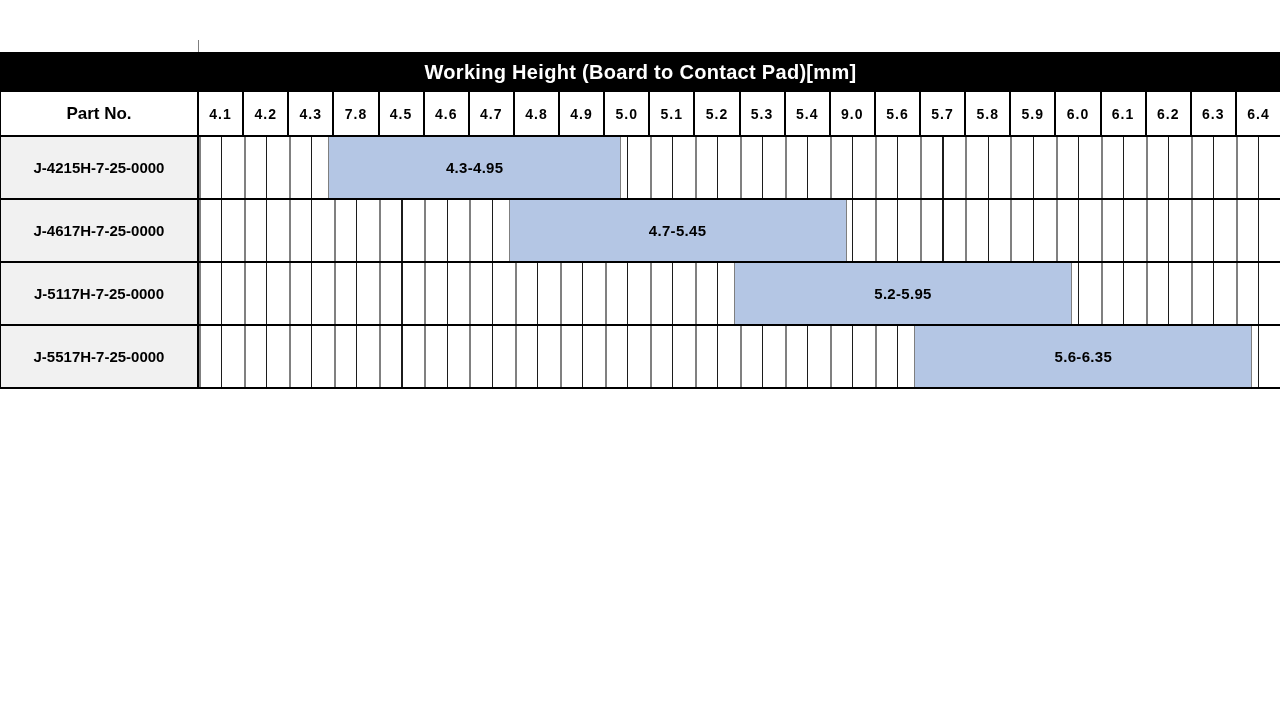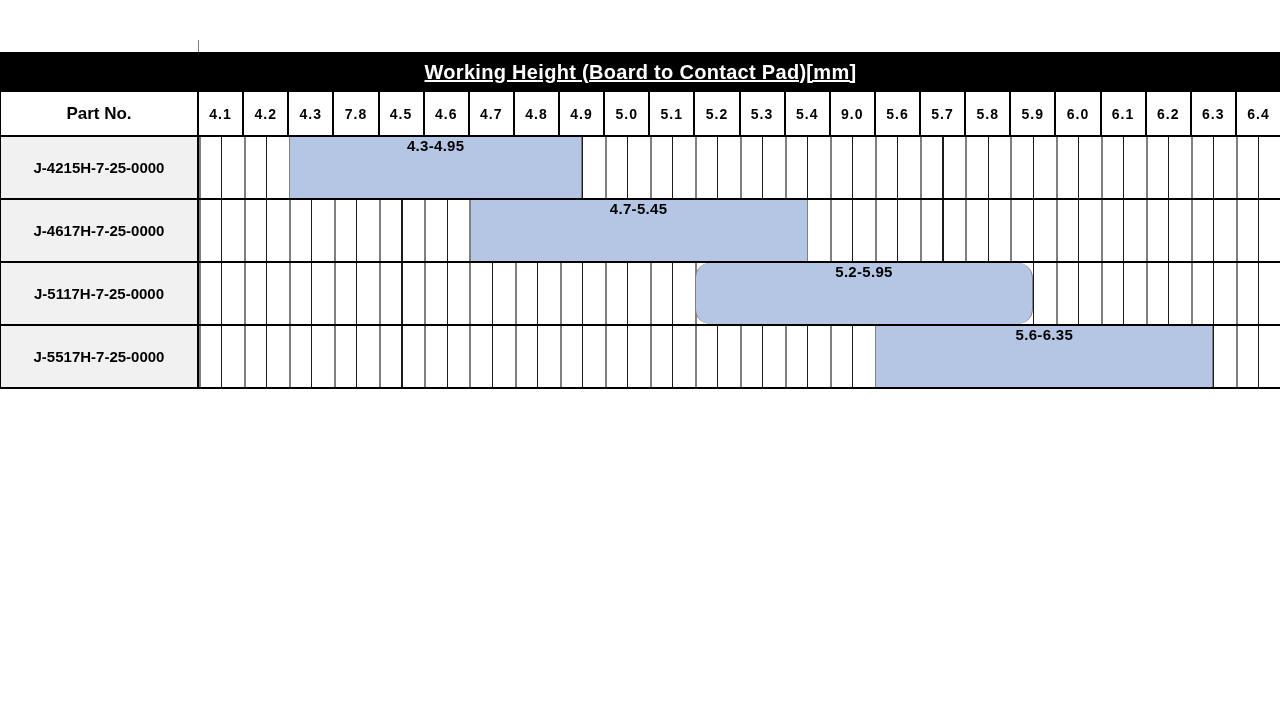--- a/index.html
+++ b/index.html
@@ -14,21 +14,21 @@
     border-left:1px solid #000;
   }
   .notch {
     position:absolute; left:198px; top:40px; width:1px; height:12px; background:#7f7f7f;
   }
   .title-bar {
     height:40px; background:var(--title-bg,#000);
     display:flex; align-items:center; justify-content:center;
   }
   .title-bar .title-text {
-    color:var(--title-fg,#fff); font-size:20px; letter-spacing:0.3px;text-decoration:underline;
+    color:var(--title-fg,#fff); font-size:20px; letter-spacing:0.3px;
   }
   .header-row {
     display:flex; height:45px; border-bottom:2px solid #000; background:#fff;
   }
   .part-header {
     width:198px; flex:0 0 198px; border-right:2px solid #000;
     display:flex; align-items:center; justify-content:center;
     font-size:17px;
   }
   .ticks { display:flex; flex:1 1 auto;border-radius:11px; }
@@ -52,21 +52,21 @@
       repeating-linear-gradient(to right,
         #808080 0px, #808080 2px, transparent 2px, transparent 45.0833px),
       repeating-linear-gradient(to right,
         transparent 0px, transparent 22.1px, #1c1c1c 22.1px, #1c1c1c 23.2px,
         transparent 23.2px, transparent 45.0833px);
   }
   .range-bar {
     position:absolute; top:0; height:100%;
     background:var(--bar-fill,#b4c6e4);
     border-left:1px solid #7f7f7f; border-right:1px solid #7f7f7f;
-    display:flex; align-items:flex-start; justify-content:center;
+    display:flex; align-items:center; justify-content:center;margin-left:39px;
   }
   .range-bar .bar-label { font-size:15px; letter-spacing:0.3px; }
 </style>
 </head>
 <body>
 
 <div class="canvas">
   <div class="notch"></div>
 
   <div class="table-wrap">
@@ -118,21 +118,21 @@
           <div class="part-cell">J-4617H-7-25-0000</div>
           <div class="track">
             <div class="range-bar" style="left: 270.5px; width: 338.12px;">
               <span class="bar-label">4.7-5.45</span>
             </div>
           </div>
         </div>
         <div class="data-row">
           <div class="part-cell">J-5117H-7-25-0000</div>
           <div class="track">
-            <div class="range-bar" style="left: 495.92px; width: 338.12px; border-radius: 15px;">
+            <div class="range-bar" style="left: 495.92px; width: 338.12px;">
               <span class="bar-label">5.2-5.95</span>
             </div>
           </div>
         </div>
         <div class="data-row">
           <div class="part-cell">J-5517H-7-25-0000</div>
           <div class="track">
             <div class="range-bar" style="left: 676.25px; width: 338.12px;">
               <span class="bar-label">5.6-6.35</span>
             </div>

